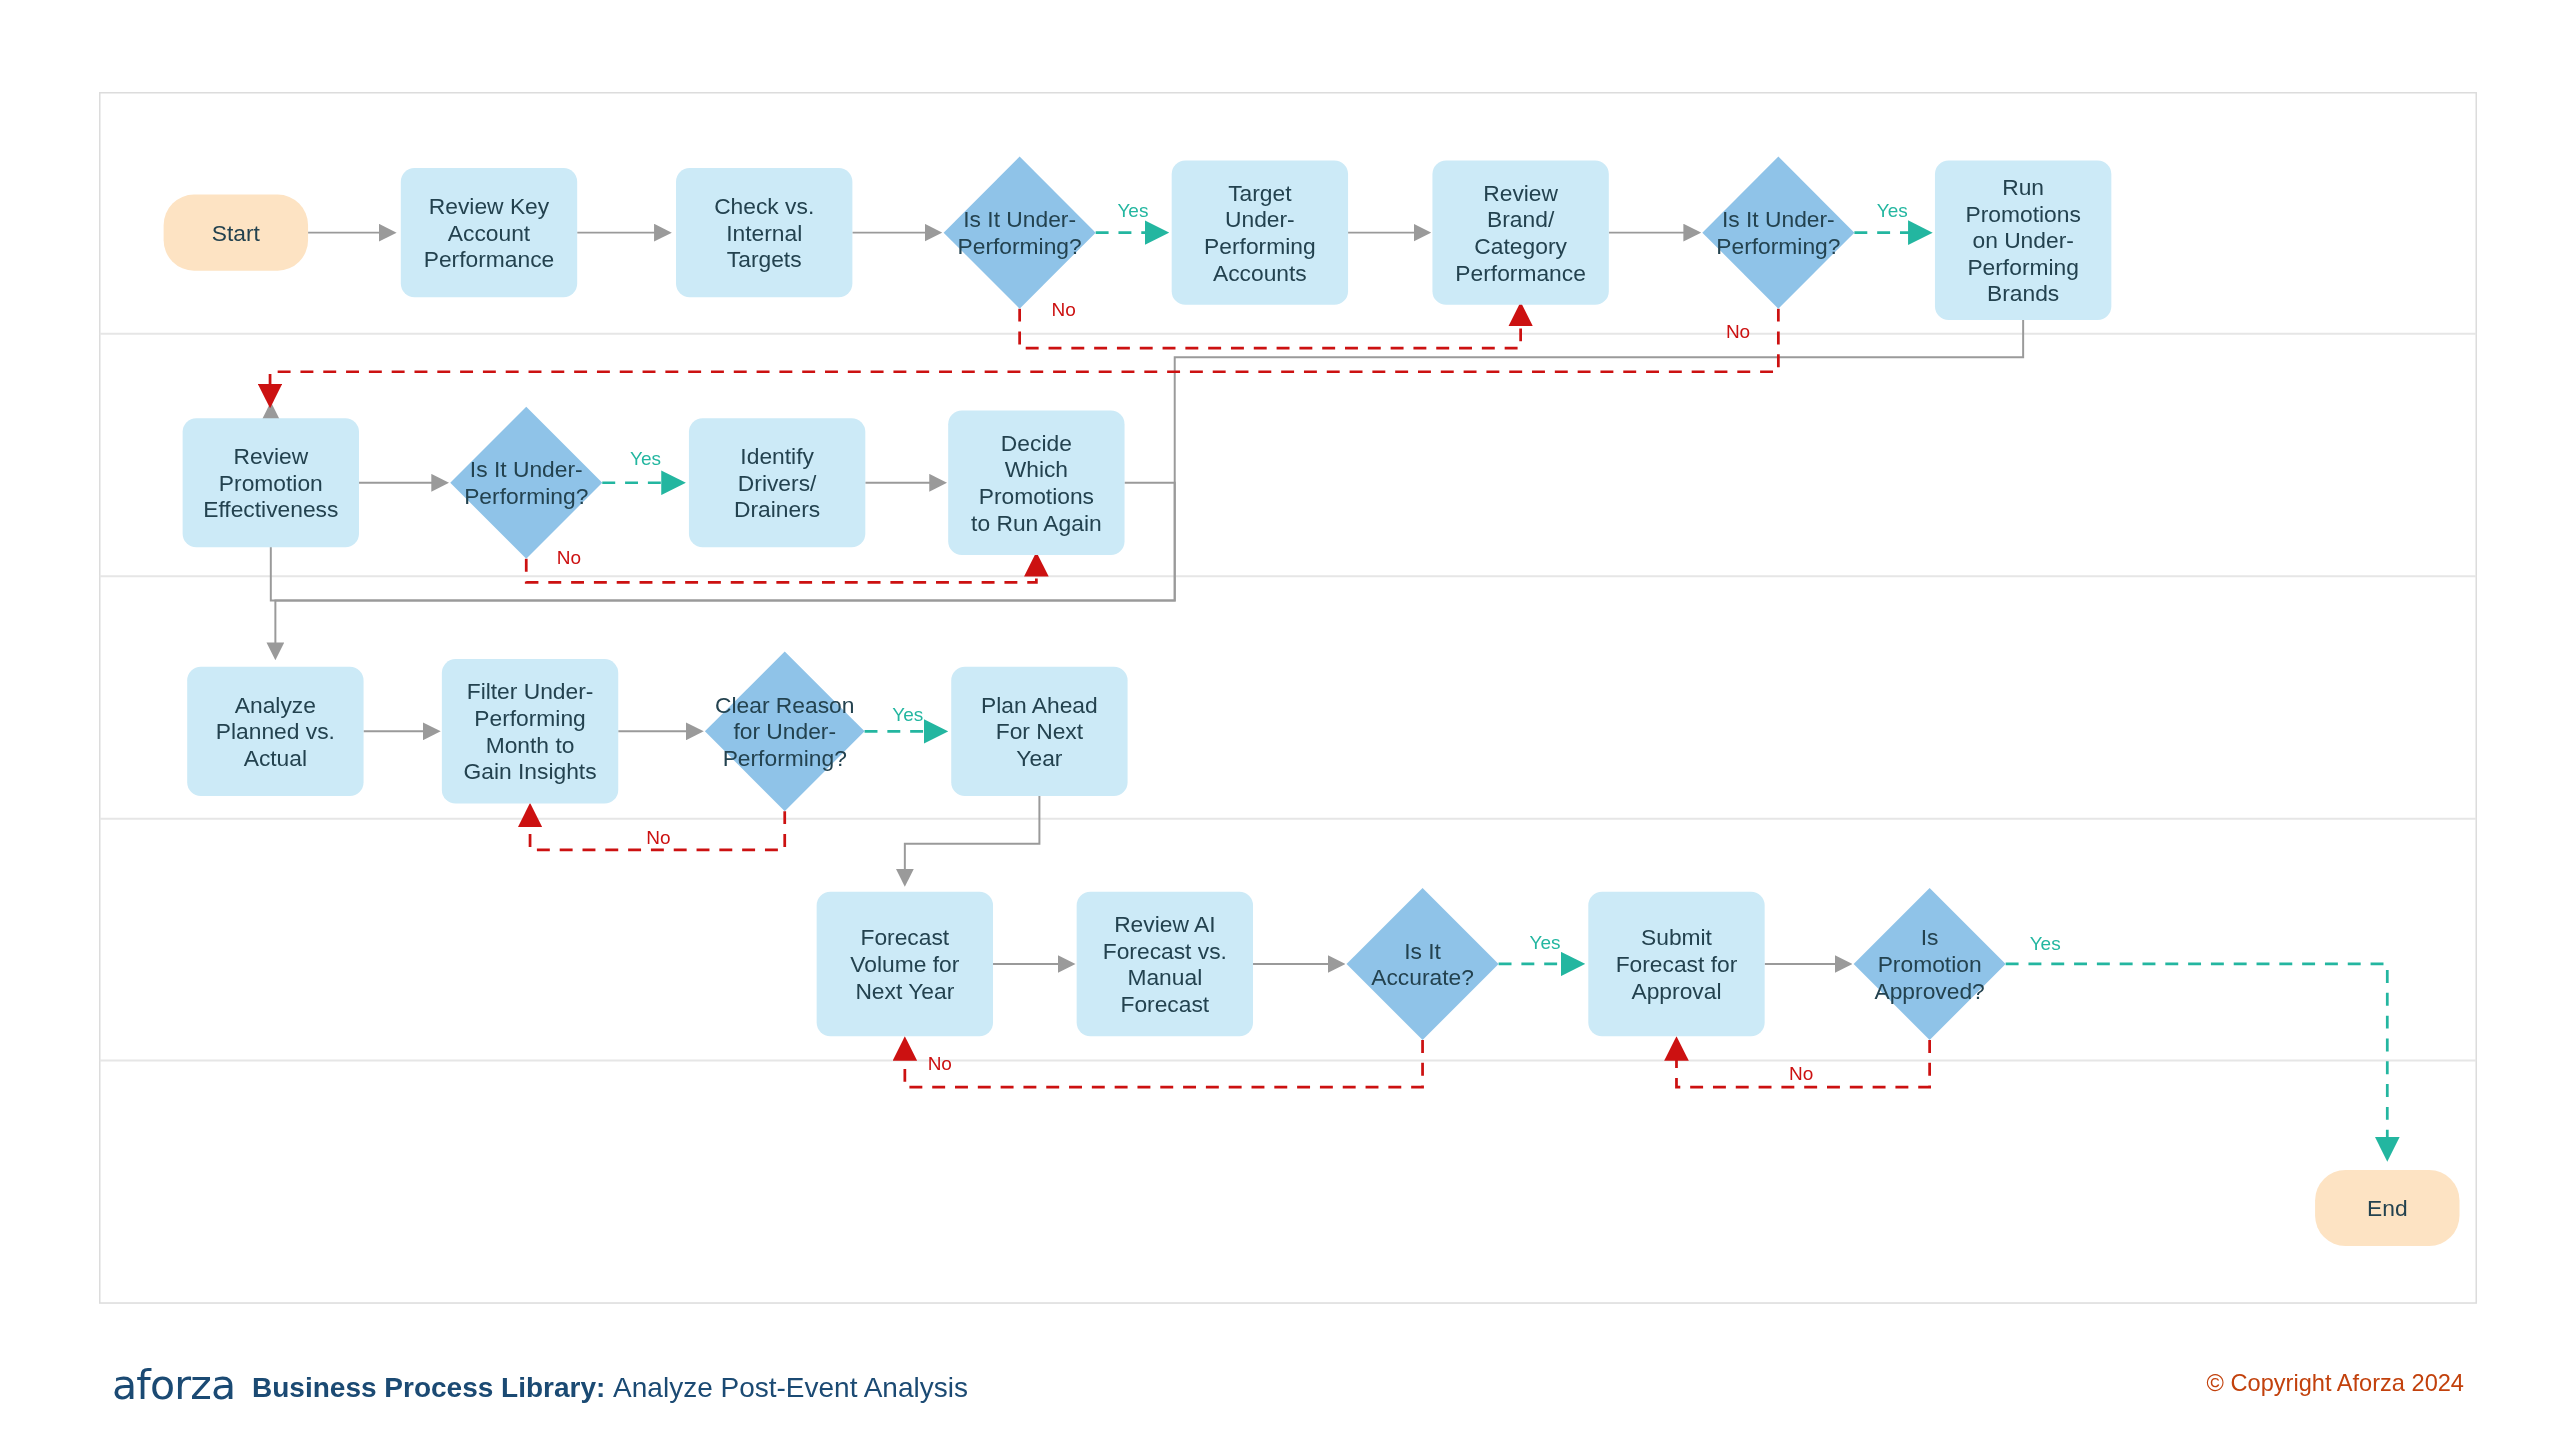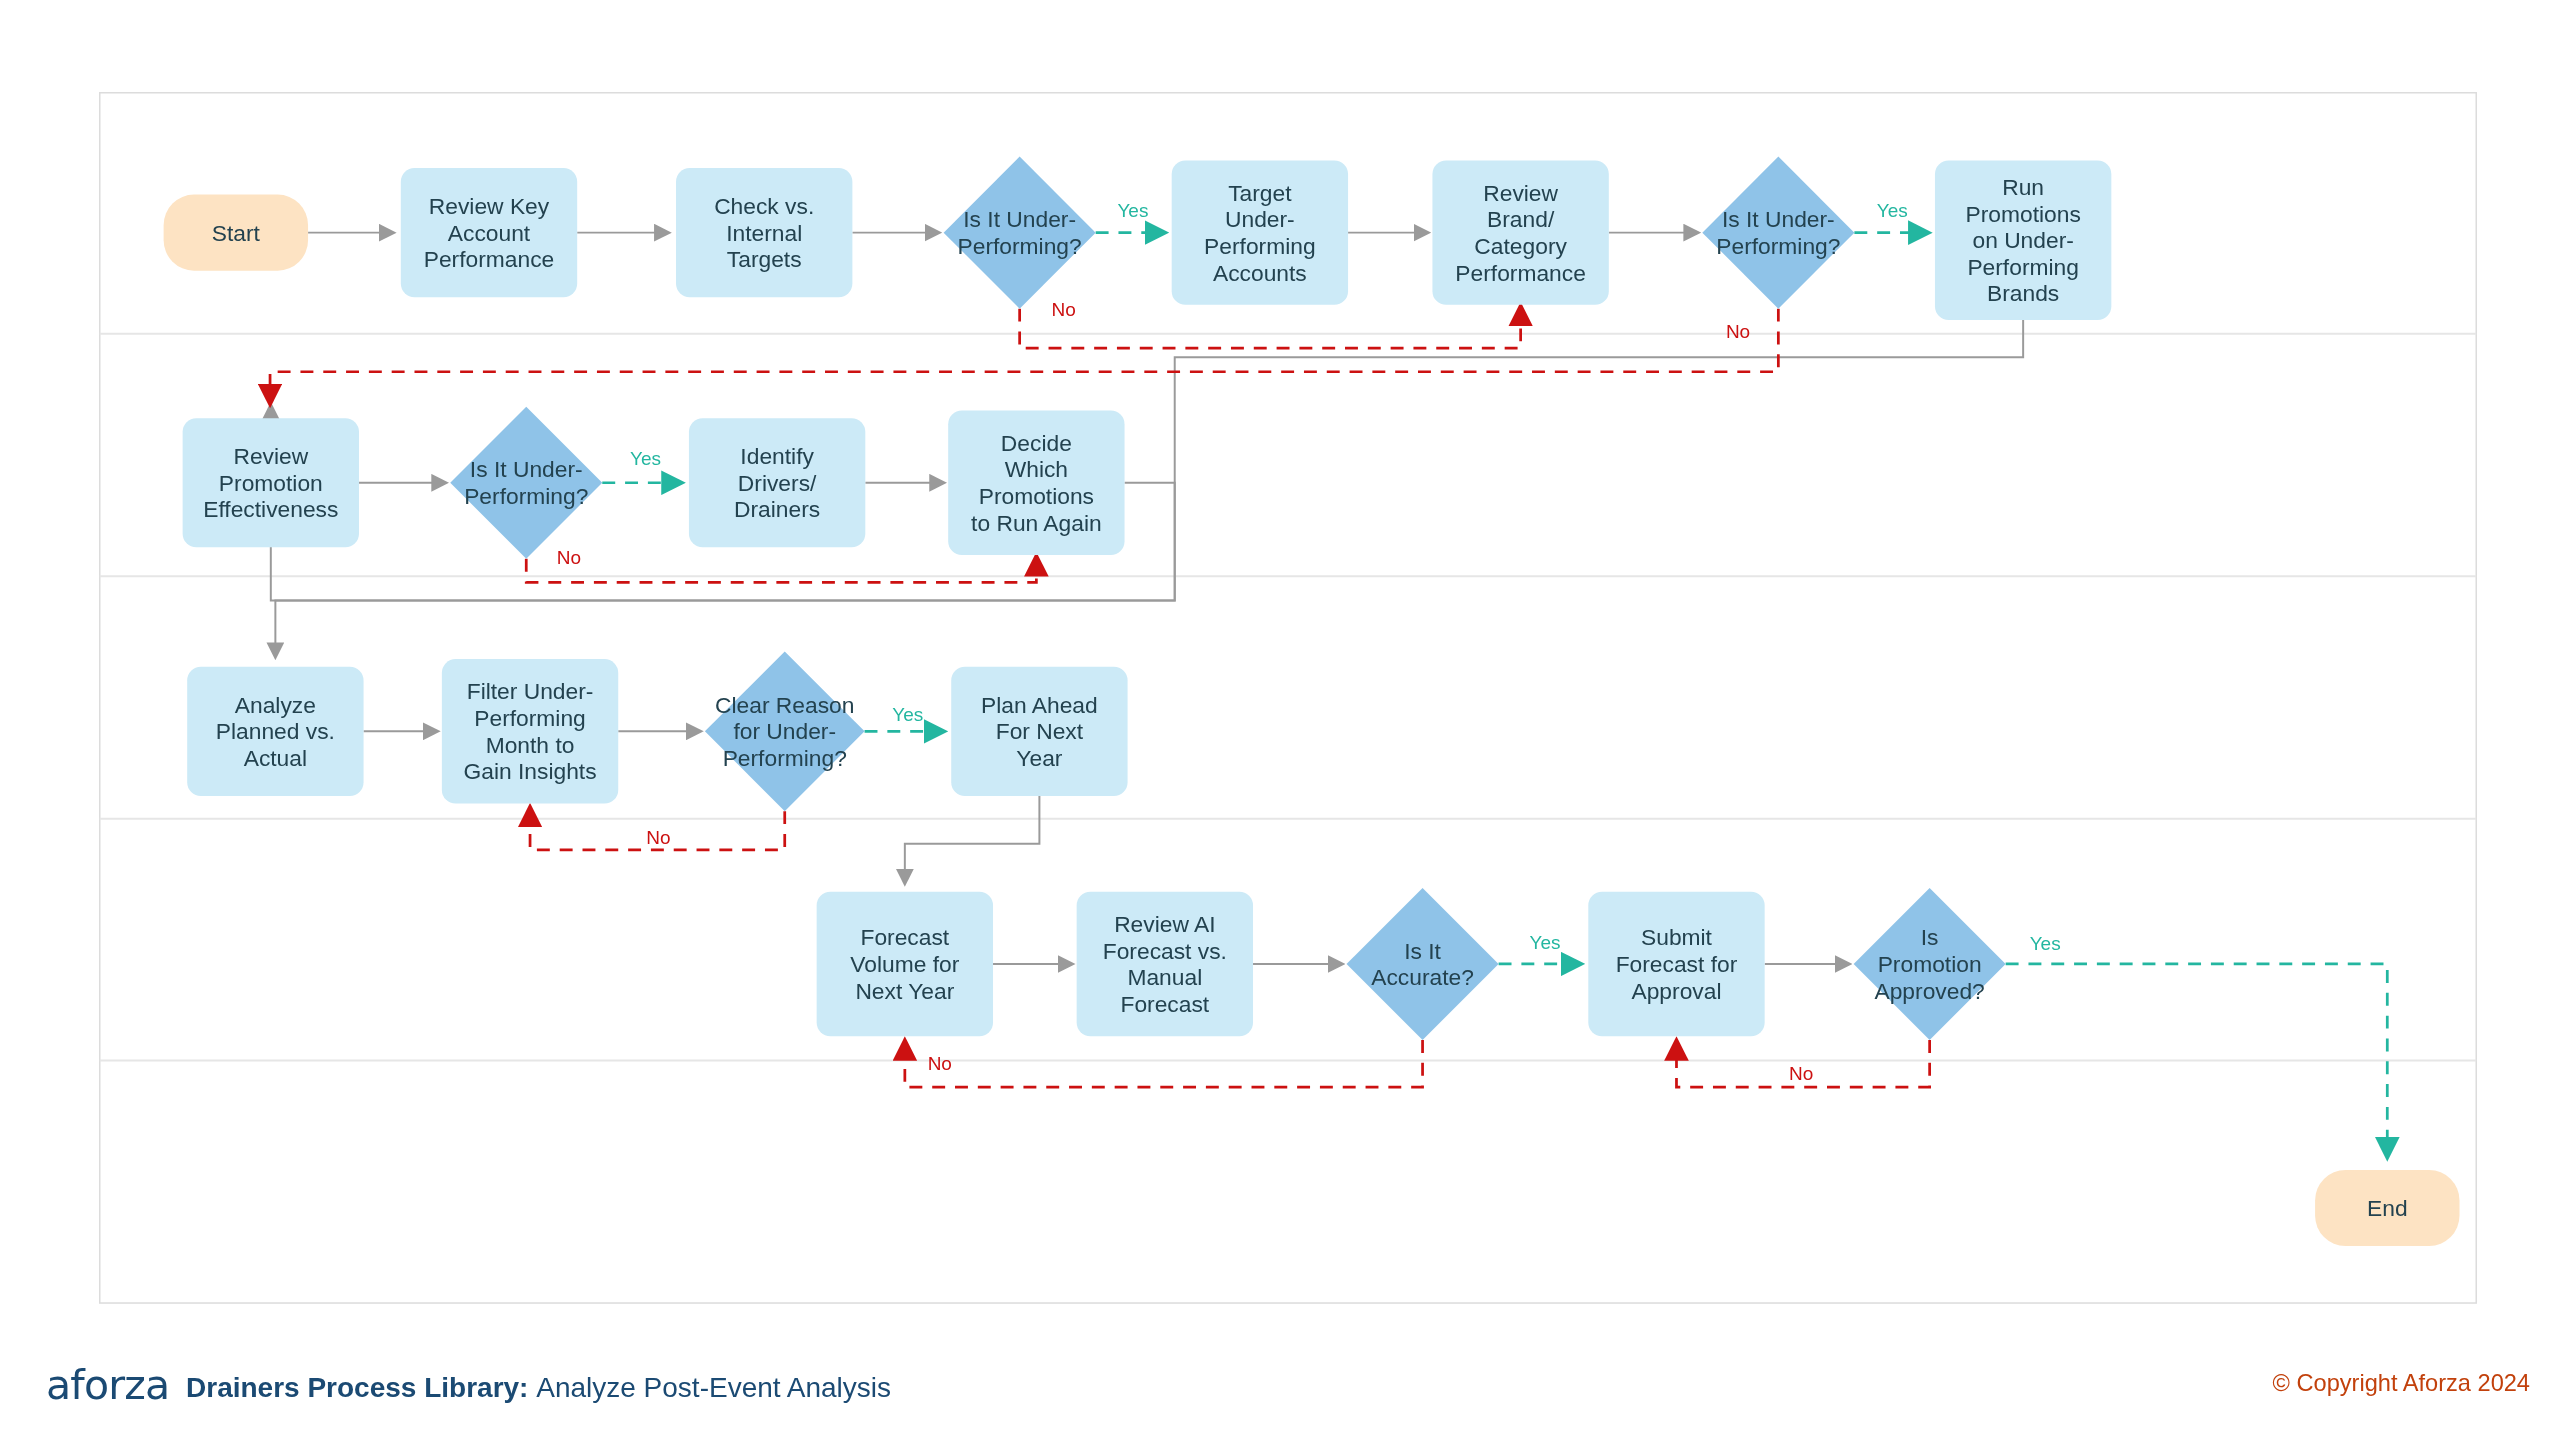--- a/index.html
+++ b/index.html
@@ -38,21 +38,21 @@
 
   
   #footer {
     position: absolute;
     left: 0;
     top: 1338px;
     width: 2576px;
     height: 91px;
     display: flex;
     align-items: center;
-    padding: 0 46px;
+    padding: 0 112px;
     box-sizing: border-box;
   }
   #footer-left {
     display: flex;
     align-items: baseline;
     gap: 16.7px;
     flex: 1 1 auto;
   }
   #brand-logo {
     font-family: "DejaVu Sans", sans-serif;
@@ -255,19 +255,19 @@
         <text class="edge-label edge-yes" x="2032" y="1248" text-anchor="middle">Yes</text>
         <text class="edge-label edge-no" x="1236" y="1407" text-anchor="middle">No</text>
         <text class="edge-label edge-no" x="2369" y="1420" text-anchor="middle">No</text>
         <text class="edge-label edge-yes" x="2690" y="1249" text-anchor="middle">Yes</text>
       </g>
   </svg>
 
   <div id="footer">
     <div id="footer-left">
       <span id="brand-logo">aforza</span>
-      <span id="footer-title"><span class="strong">Drainers Process Library:</span><span>&nbsp;</span><span>Analyze Post-Event Analysis</span></span>
+      <span id="footer-title"><span class="strong">Business Process Library:</span><span>&nbsp;</span><span>Analyze Post-Event Analysis</span></span>
     </div>
     <div id="footer-copyright">© Copyright Aforza 2024</div>
   </div>
 
 </div>
 
 
 </body></html>

